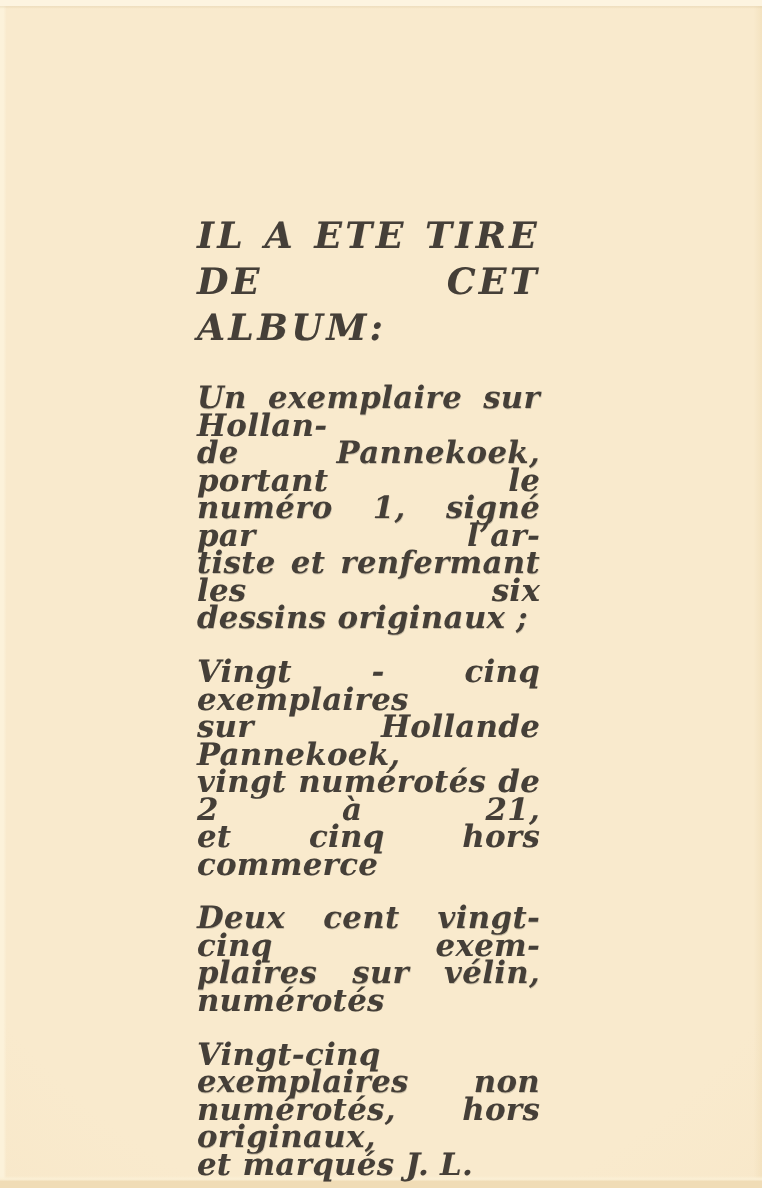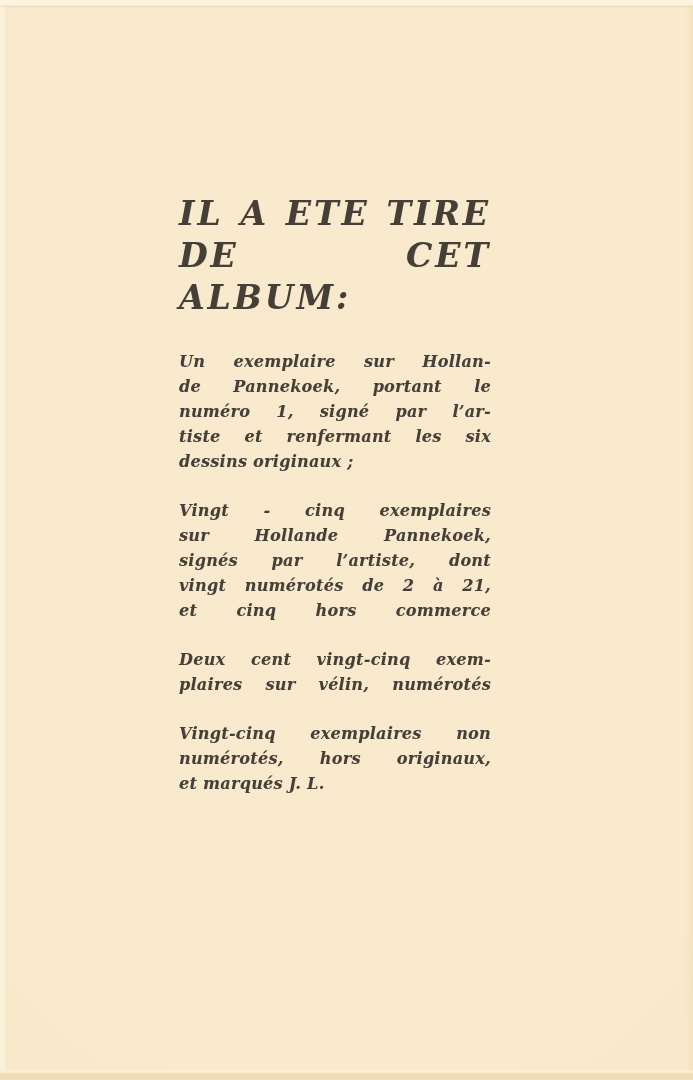--- a/index.html
+++ b/index.html
@@ -30,21 +30,21 @@
     font-weight: bold;
     text-shadow: 0.4px 0.4px 0.3px rgba(69, 63, 55, 0.25);
   }
   .heading {
     font-size: 33px;
     line-height: 42px;
     letter-spacing: 3px;
     margin: 0 0 30px 0;
   }
   .paragraph {
-    font-size: 16px;
+    font-size: 28px;
     line-height: 25px;
     letter-spacing: 0.3px;
     margin: 24px 0 0 0;
   }
   .line {
     text-align: left;
     white-space: nowrap;
   }
   .jl {
     white-space: normal;
@@ -65,21 +65,20 @@
         <div class="paragraph">
           <div class="line jl">Un exemplaire sur Hollan-</div>
           <div class="line jl">de Pannekoek, portant le</div>
           <div class="line jl">numéro 1, signé par l’ar-</div>
           <div class="line jl">tiste et renfermant les six</div>
           <div class="line">dessins originaux ;</div>
         </div>
         <div class="paragraph">
           <div class="line jl">Vingt - cinq exemplaires</div>
           <div class="line jl">sur Hollande Pannekoek,</div>
-          <div class="line jl">signés par l’artiste, dont</div>
           <div class="line jl">vingt numérotés de 2 à 21,</div>
           <div class="line jl">et cinq hors commerce</div>
         </div>
         <div class="paragraph">
           <div class="line jl">Deux cent vingt-cinq exem-</div>
           <div class="line jl">plaires sur vélin, numérotés</div>
         </div>
         <div class="paragraph">
           <div class="line jl">Vingt-cinq exemplaires non</div>
           <div class="line jl">numérotés, hors originaux,</div>

